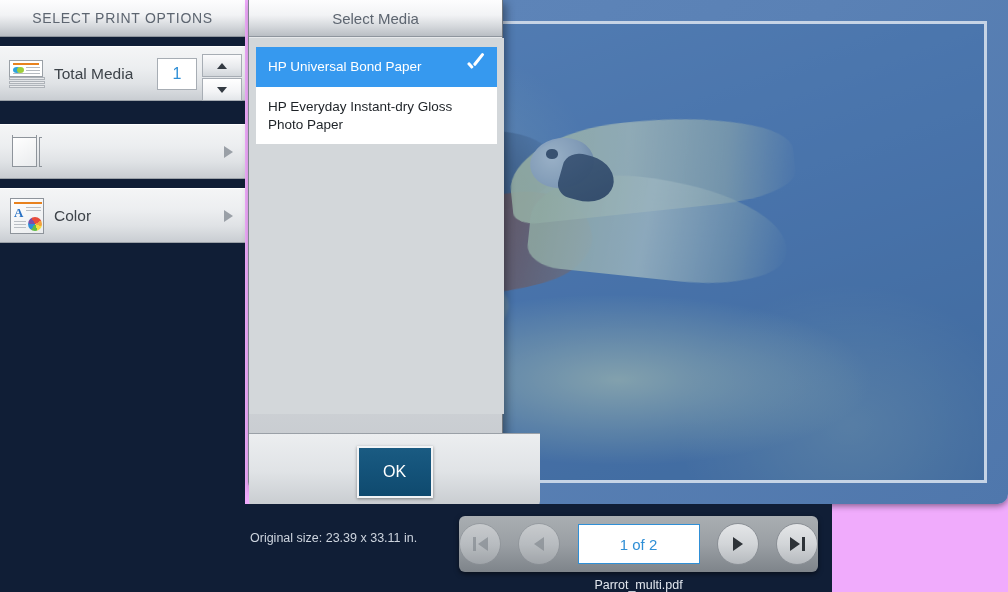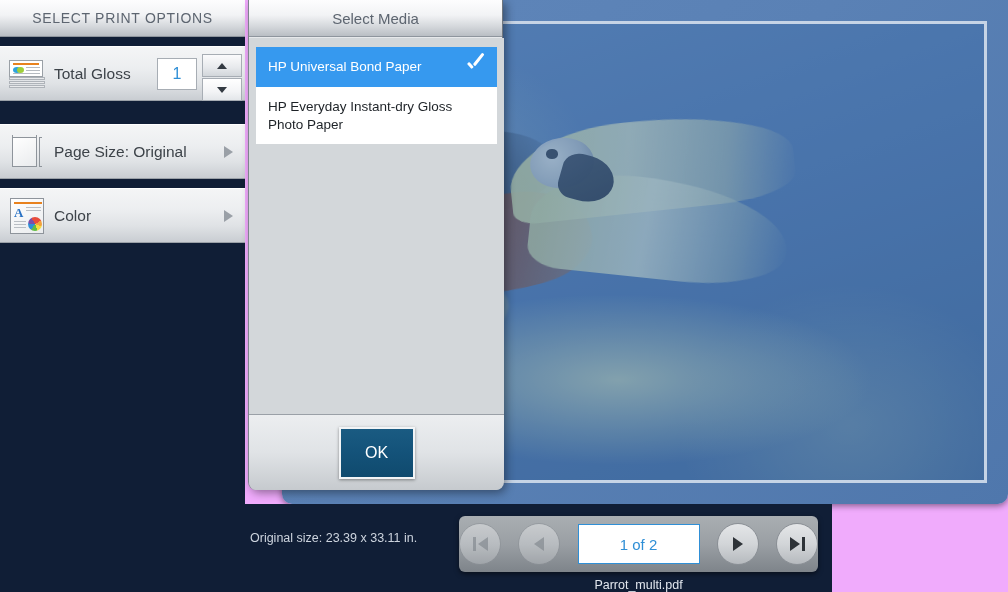--- a/index.html
+++ b/index.html
@@ -259,21 +259,21 @@
   }
   .media-item .check:before {
     content:''; position:absolute; left:2px; top:8px; width:7px; height:2.6px;
     background:#fff; transform:rotate(48deg); border-radius:1px;
   }
   .media-item .check:after {
     content:''; position:absolute; left:6px; top:2px; width:15px; height:2.6px;
     background:#fff; transform:rotate(-52deg); border-radius:1px;
   }
   #media-footer {
-    position:absolute; left:0; top:414px; width:255px; height:76px;
+    position:absolute; left:0; top:433px; width:291px; height:76px;
     background: linear-gradient(to bottom,#eceef0 0%,#e0e3e6 50%,#c6cace 100%);
     border-top:1px solid #9aa0a7;
     border-radius: 0 0 8px 8px;
     display:flex; align-items:center; justify-content:center;
   }
   #ok-button {
     width:76px; height:52px;
     background: linear-gradient(to bottom,#1a5b82 0%, #14537a 45%, #0f4a6e 100%);
     border:2px solid #f2f4f6;
     box-shadow: 0 1px 3px rgba(0,0,0,.4);
@@ -354,42 +354,41 @@
           <div class="top">
             <div class="bar-or"></div>
             <div class="dot-b"></div>
               <div class="dot-g"></div>
             <div class="ln l1"></div>
               <div class="ln l2"></div>
               <div class="ln l3"></div>
           </div>
         </div>
       </div>
-      <div class="opt-label">Total Gloss</div>
+      <div class="opt-label">Total Media</div>
       <div id="copies-field">1</div>
       <div class="stepper" id="stepper-up">
         <div class="caret-up"></div>
       </div>
       <div class="stepper" id="stepper-down">
         <div class="caret-dn"></div>
       </div>
     </div>
     <div class="spacer"></div>
 
     <div class="spacer big"></div>
 
     <div class="opt-row">
       <div class="opt-icon">
         <div class="ic-page">
             <div class="sheet"></div>
             <div class="mkh"></div>
             <div class="mkv"></div>
           </div>
       </div>
-      <div class="opt-label">Page Size: Original</div>
       <div class="arrow"></div>
     </div>
     <div class="spacer"></div>
 
     <div class="opt-row">
       <div class="opt-icon">
         <div class="ic-color">
           <div class="bar-or"></div>
             <div class="A">A</div>
           <div class="ln r1"></div>

